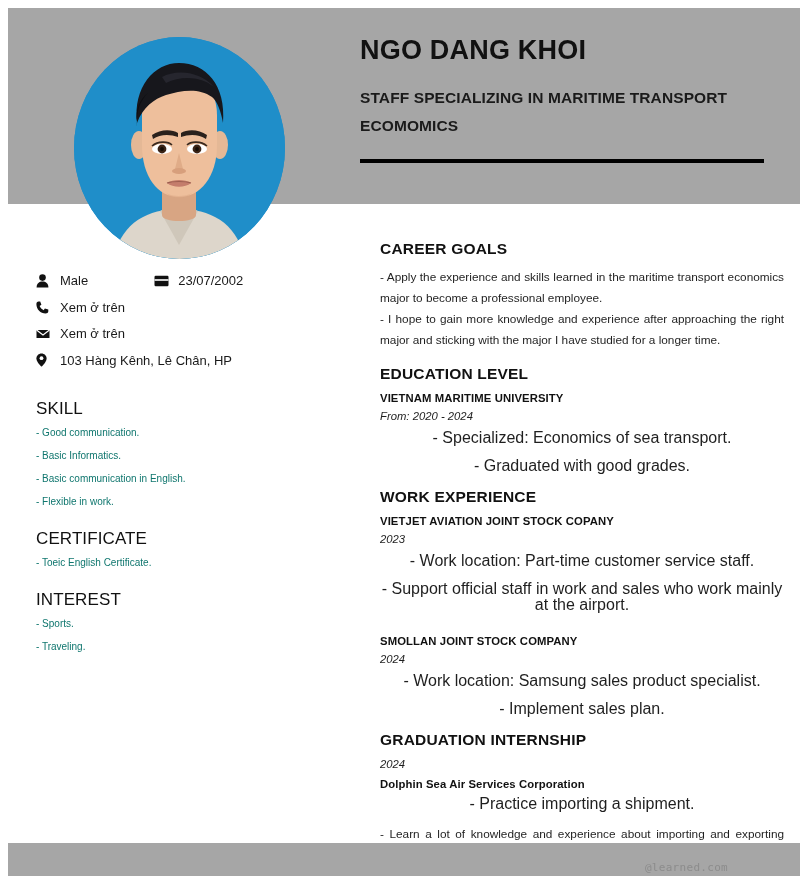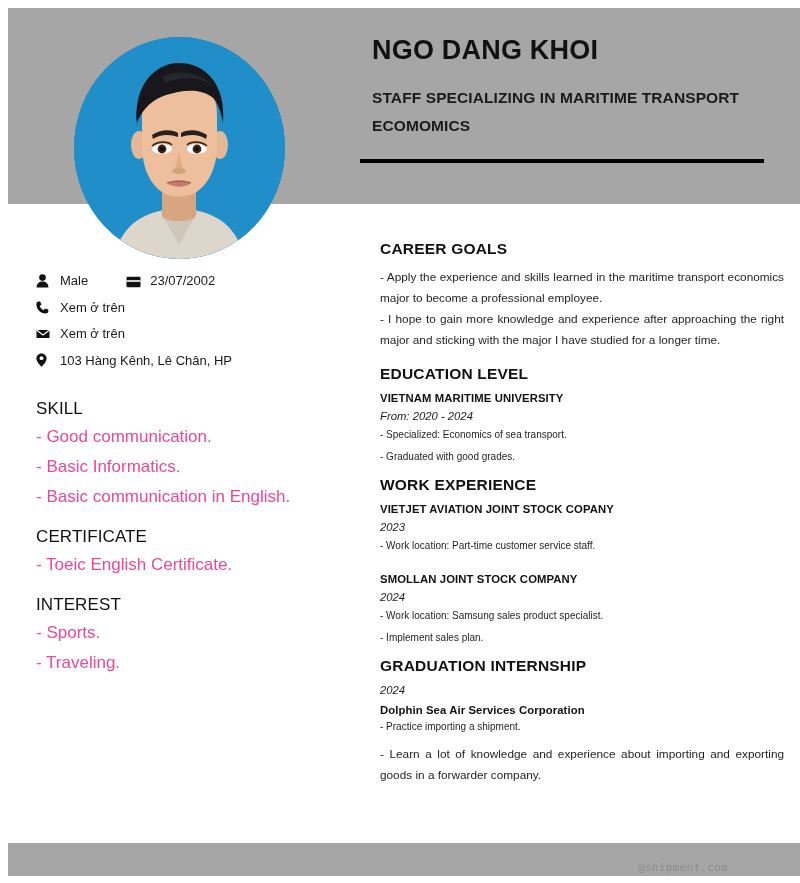--- a/index.html
+++ b/index.html
@@ -22,21 +22,21 @@
     position: absolute;
     left: 8px;
     top: 8px;
     width: 792px;
     height: 196px;
     background: #a6a6a6;
   }
 
   .header-text {
     position: absolute;
-    left: 372px;
+    left: 360px;
     top: 36px;
     width: 410px;
   }
   .name-title {
     font-size: 27px;
     font-weight: bold;
     letter-spacing: 0.2px;
     color: #111111;
     line-height: 1.1;
     margin: 0 0 18px 0;
@@ -105,35 +105,35 @@
     white-space: nowrap;
   }
   .contact-row-first {
     display: flex;
     align-items: center;
     height: 25px;
     margin-bottom: 1.5px;
   }
   .dob-group {
     display: flex;
-    align-items: flex-end;
-    margin-left: 38px;
+    align-items: center;
+    margin-left: 66px;
   }
 
   .sec-head {
     font-size: 17px;
     font-weight: normal;
     color: #111111;
     letter-spacing: 0.1px;
     margin: 0 0 9px 0;
   }
   .left-block { margin-bottom: 22px; }
   .left-item {
-    font-size: 17px;
-    color: #ec4899;
+    font-size: 10px;
+    color: #0f766e;
     line-height: 1.0;
     margin-bottom: 13px;
   }
 
   
   .right-col {
     position: absolute;
     left: 380px;
     top: 240px;
     width: 404px;
@@ -160,24 +160,25 @@
     letter-spacing: 0.1px;
     margin: 0 0 6px 0;
   }
   .r-date {
     font-size: 11.3px;
     font-style: italic;
     color: #1f1f1f;
     margin: 0 0 8px 0;
   }
   .r-line {
-    font-size: 10px;
+    font-size: 16px;
     color: #1f1f1f;
     line-height: 1.0;
     margin: 0 0 12px 0;
+    text-align: center;
   }
   .r-line-just {
     font-size: 11.8px;
     color: #1f1f1f;
     line-height: 1.78;
     text-align: justify;
     margin: 0;
   }
   .gap-sm { height: 10px; }
 
@@ -302,20 +303,21 @@
       </span>
       <span class="ctext">103 Hàng Kênh, Lê Chân, HP</span>
     </div>
   </div>
 
   <div class="left-block">
     <div class="sec-head">SKILL</div>
     <div class="left-item">- Good communication.</div>
     <div class="left-item">- Basic Informatics.</div>
     <div class="left-item">- Basic communication in English.</div>
+    <div class="left-item">- Flexible in work.</div>
   </div>
 
   <div class="left-block">
     <div class="sec-head">CERTIFICATE</div>
     <div class="left-item">- Toeic English Certificate.</div>
   </div>
 
   <div class="left-block">
     <div class="sec-head">INTEREST</div>
     <div class="left-item">- Sports.</div>
@@ -340,20 +342,21 @@
     <div class="r-line">- Graduated with good grades.</div>
   </div>
 
   <div class="r-sec">
     <div class="r-head">WORK EXPERIENCE</div>
 
     <div>
       <div class="r-sub">VIETJET AVIATION JOINT STOCK COPANY</div>
       <div class="r-date">2023</div>
       <div class="r-line">- Work location: Part-time customer service staff.</div>
+      <div class="r-line">- Support official staff in work and sales who work mainly at the airport.</div>
     </div>
 
     <div class="gap-sm"></div>
 
     <div>
       <div class="r-sub">SMOLLAN JOINT STOCK COMPANY</div>
       <div class="r-date">2024</div>
       <div class="r-line">- Work location: Samsung sales product specialist.</div>
       <div class="r-line">- Implement sales plan.</div>
     </div>
@@ -363,13 +366,13 @@
     <div class="r-head">GRADUATION INTERNSHIP</div>
     <div class="r-date">2024</div>
     <div class="r-sub">Dolphin Sea Air Services Corporation</div>
     <div class="r-line">- Practice importing a shipment.</div>
     <p class="r-line-just">- Learn a lot of knowledge and experience about importing and exporting goods in a forwarder company.</p>
   </div>
 
 </div>
 
 <div class="footer-band"></div>
-<div class="watermark">@shipment.com</div>
+<div class="watermark">@learned.com</div>
 
 </body></html>

